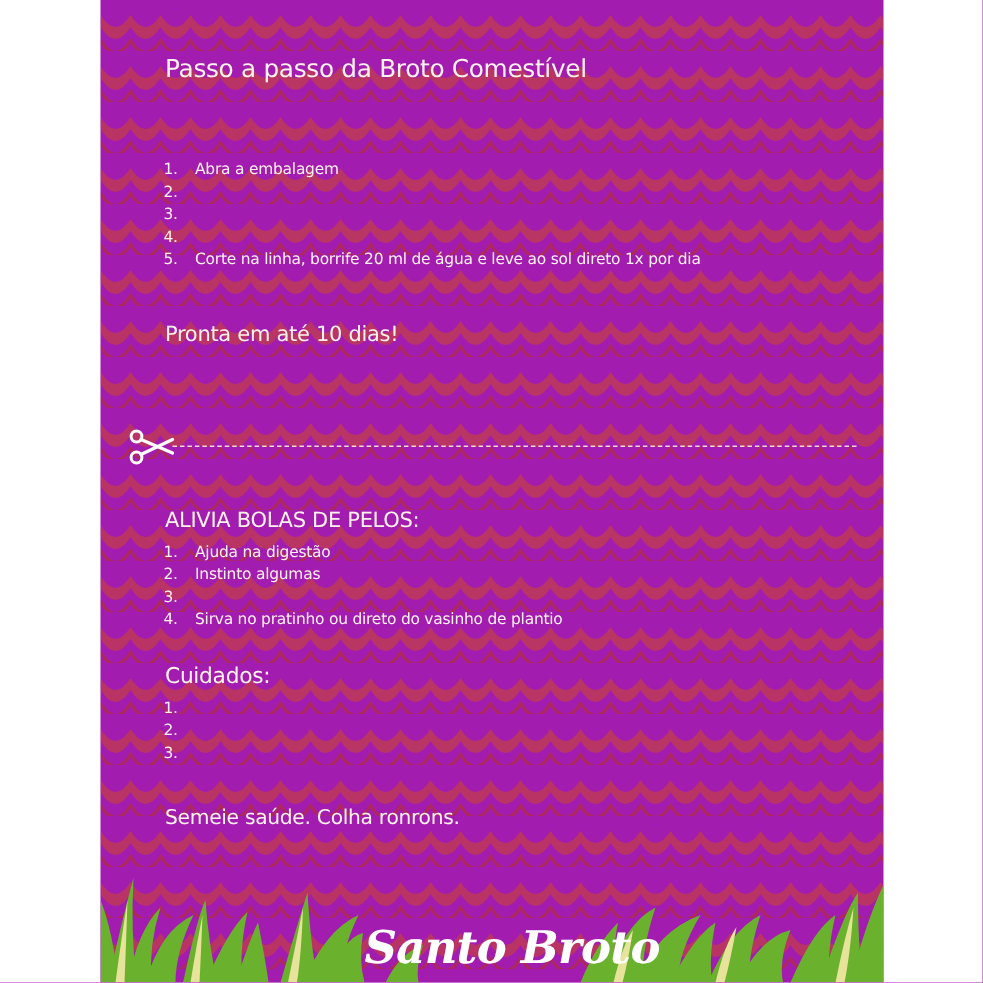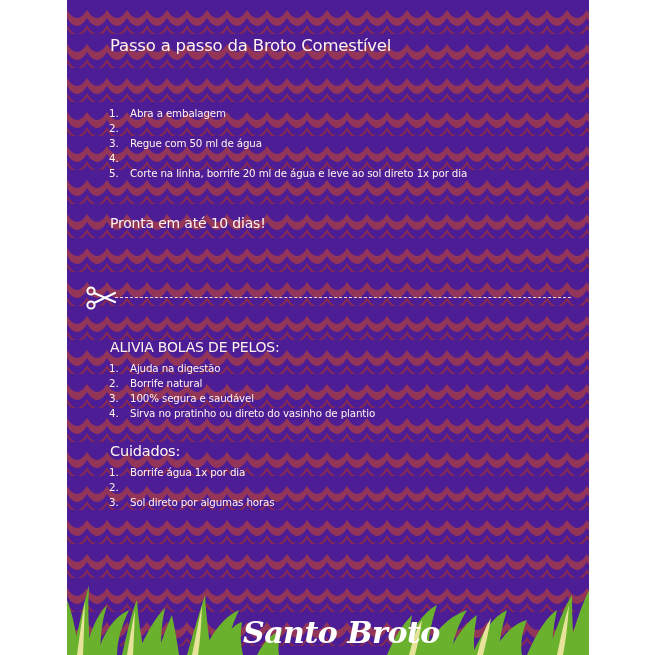--- a/index.html
+++ b/index.html
@@ -2,21 +2,21 @@
 <html><head>
   <meta charset="utf-8">
   <style>
     html, body { margin: 0; padding: 0; }
     body {
       width: 655px; height: 655px; background: #ffffff; position: relative; overflow: hidden;
       font-family: "DejaVu Sans", "Liberation Sans", sans-serif;
     }
     .card {
       position: absolute; left: 67px; top: 0; width: 522px; height: 655px;
-      background-color: #4c1d95;
+      background-color: #a21caf;
       overflow: hidden;
     }
     .pattern {
       position: absolute; inset: 0; pointer-events: none; opacity: 0.55;
     }
     .content { position: absolute; left: 0; top: 0; width: 100%; height: 100%; color: #fff3ec; }
     .title { position: absolute; left: 43px; top: 36px; font-size: 16.5px; font-weight: normal; letter-spacing: -0.2px; white-space: nowrap; }
     .h2 { position: absolute; left: 43px; font-size: 14.5px; letter-spacing: -0.2px; white-space: nowrap; }
     .list { position: absolute; left: 42px; margin: 0; padding: 0; list-style: none; font-size: 10.3px; letter-spacing: -0.15px; }
     .list li { height: 15px; line-height: 15px; white-space: nowrap; display: flex; }
@@ -56,21 +56,20 @@
     <ul class="list" style="top:106px;">
       <li>
           <span class="num">1.</span>
           <span>Abra a embalagem</span>
         </li>
       <li>
           <span class="num">2.</span>
         </li>
       <li>
           <span class="num">3.</span>
-          <span>Regue com 50 ml de água</span>
         </li>
       <li>
           <span class="num">4.</span>
         </li>
       <li>
           <span class="num">5.</span>
           <span>Corte na linha, borrife 20 ml de água e leve ao sol direto 1x por dia</span>
         </li>
     </ul>
 
@@ -87,47 +86,45 @@
     </div>
 
     <div class="h2" style="top:339px; font-size:14px;">ALIVIA BOLAS DE PELOS:</div>
     <ul class="list" style="top:361px;">
       <li>
           <span class="num">1.</span>
           <span>Ajuda na digestão</span>
         </li>
       <li>
           <span class="num">2.</span>
-          <span>Borrife natural</span>
+          <span>Instinto algumas</span>
         </li>
       <li>
           <span class="num">3.</span>
-          <span>100% segura e saudável</span>
         </li>
       <li>
           <span class="num">4.</span>
           <span>Sirva no pratinho ou direto do vasinho de plantio</span>
         </li>
     </ul>
 
     <div class="h2" style="top:443px;">Cuidados:</div>
     <ul class="list" style="top:465px;">
       <li>
           <span class="num">1.</span>
-          <span>Borrife água 1x por dia</span>
         </li>
       <li>
           <span class="num">2.</span>
         </li>
       <li>
           <span class="num">3.</span>
-          <span>Sol direto por algumas horas</span>
         </li>
     </ul>
 
+    <div class="h2" style="top:537px; font-size:13.5px;">Semeie saúde. Colha ronrons.</div>
 
     <svg class="grass" viewBox="0 0 522 75" preserveAspectRatio="none" xmlns="http://www.w3.org/2000/svg">
       <g fill="#6ab22e">
         <path d="M0 75 L0 20 Q8 40 12 75 Z"></path>
         <path d="M5 75 Q14 35 22 5 Q20 40 24 75 Z"></path>
         <path d="M18 75 Q25 40 40 25 Q32 50 34 75 Z"></path>
         <path d="M30 75 Q40 40 62 30 Q50 55 50 75 Z"></path>
         <path d="M55 75 Q65 30 70 20 Q72 50 78 75 Z"></path>
         <path d="M70 75 Q85 40 98 28 Q92 55 95 75 Z"></path>
         <path d="M90 75 Q100 45 105 35 Q110 60 112 75 Z"></path>

